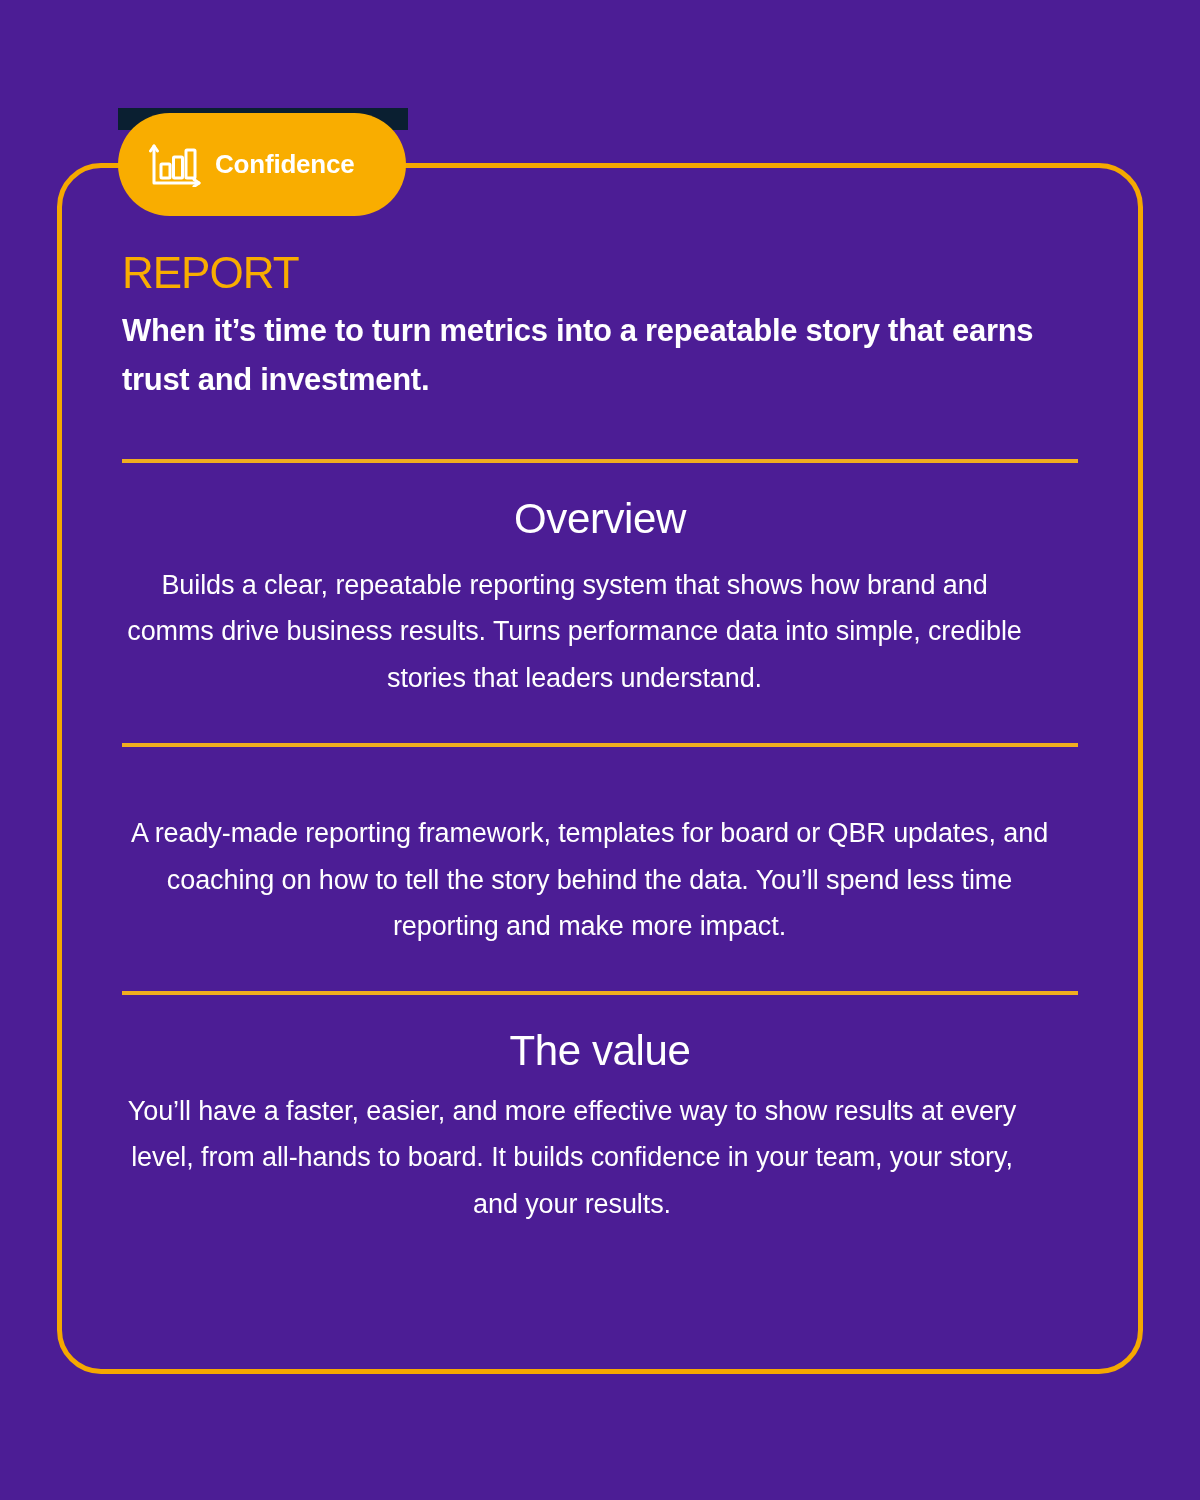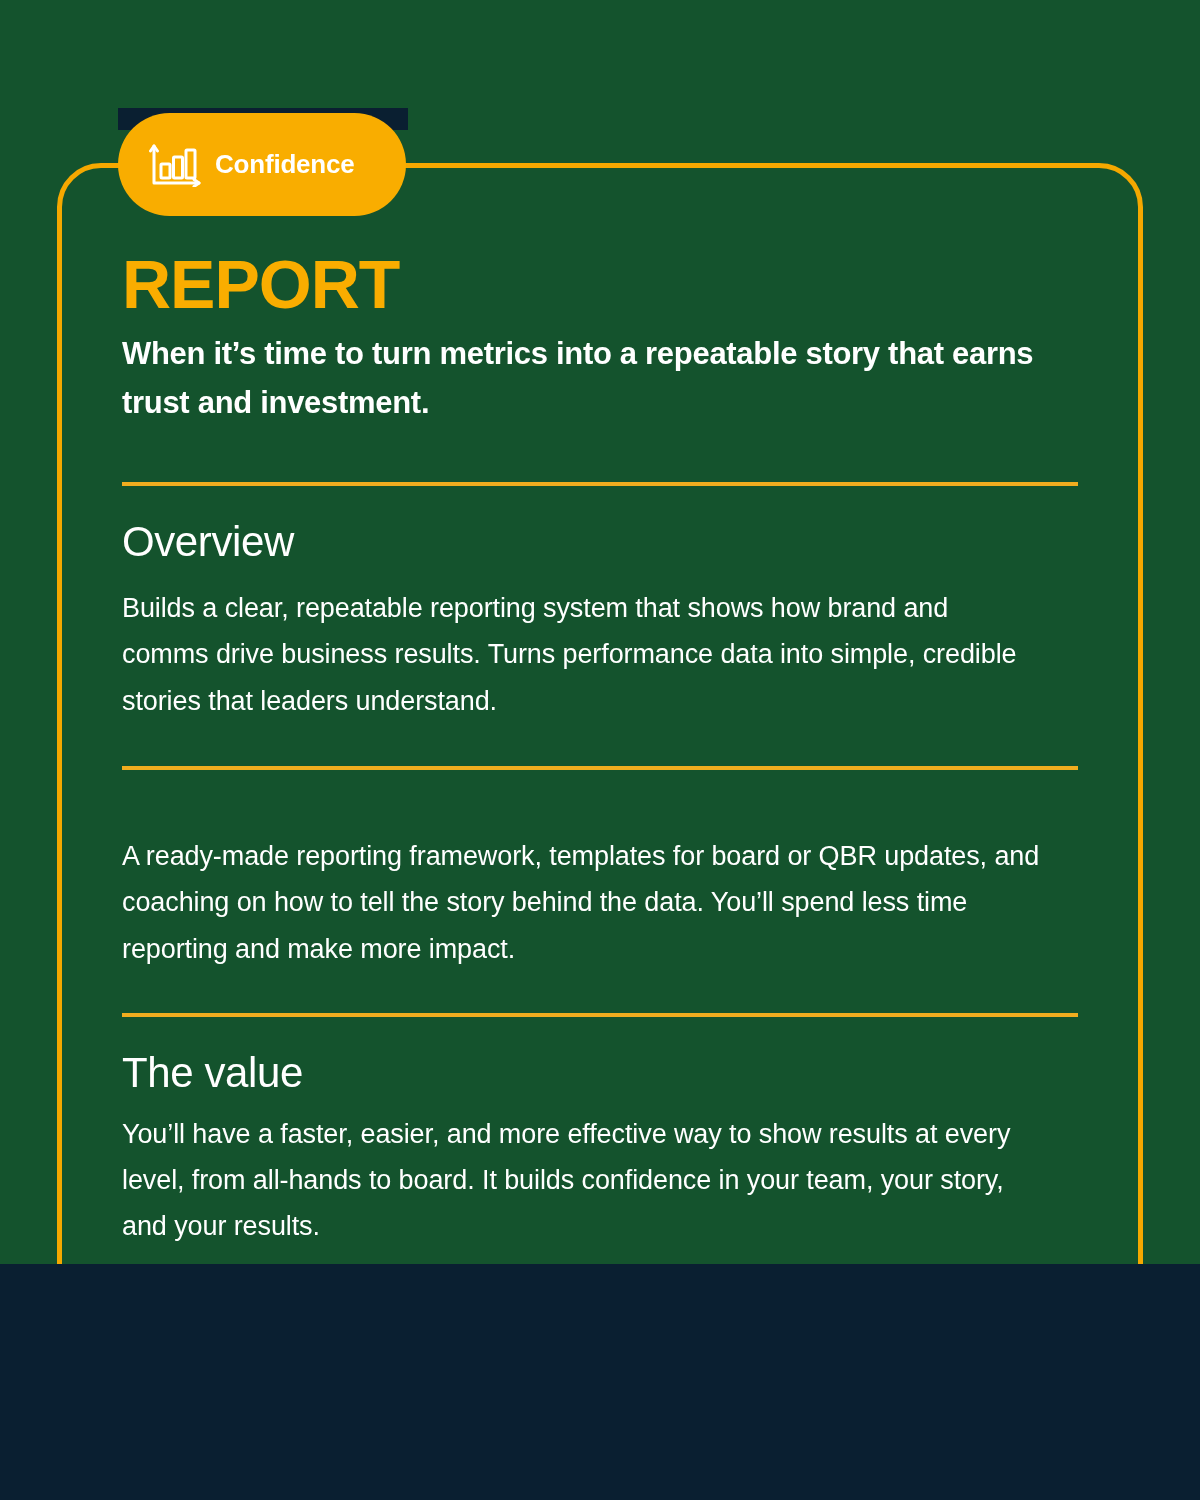--- a/index.html
+++ b/index.html
@@ -9,22 +9,22 @@
     width: 1200px;
     height: 1500px;
     background: #0a1f31;
     font-family: "Liberation Sans", sans-serif;
     -webkit-font-smoothing: antialiased;
   }
 
   .page {
     position: relative;
     width: 1200px;
-    height: 1264px;
-    background: #14532d;
+    height: 1500px;
+    background: #4c1d95;
     overflow: hidden;
   }
 
   
   .card {
     position: absolute;
     left: 57px;
     top: 163px;
     width: 1086px;
     height: 1211px;
@@ -78,22 +78,22 @@
   
   .content {
     position: absolute;
     left: 122px;
     top: 252px;
     width: 956px;
   }
 
   .title {
     color: #f9ad00;
-    font-size: 68px;
-    font-weight: 700;
+    font-size: 44px;
+    font-weight: 400;
     letter-spacing: -1px;
     line-height: 0.95;
   }
 
   .subtitle {
     color: #ffffff;
     font-size: 31px;
     font-weight: 600;
     line-height: 1.58;
     letter-spacing: -0.3px;
@@ -105,21 +105,21 @@
     height: 4px;
     background: #f0ad1f;
     width: 956px;
     margin: 0;
   }
 
   .d1 { margin-top: 54px; }
   .d2 { margin-top: 42px; }
   .d3 { margin-top: 41px; }
 
-  .section { padding-top: 33px; }
+  .section { padding-top: 33px; text-align: center; }
 
   .section-heading {
     color: #ffffff;
     font-size: 42px;
     font-weight: 300;
     letter-spacing: -0.4px;
     line-height: 1.1;
   }
 
   .section-body {

